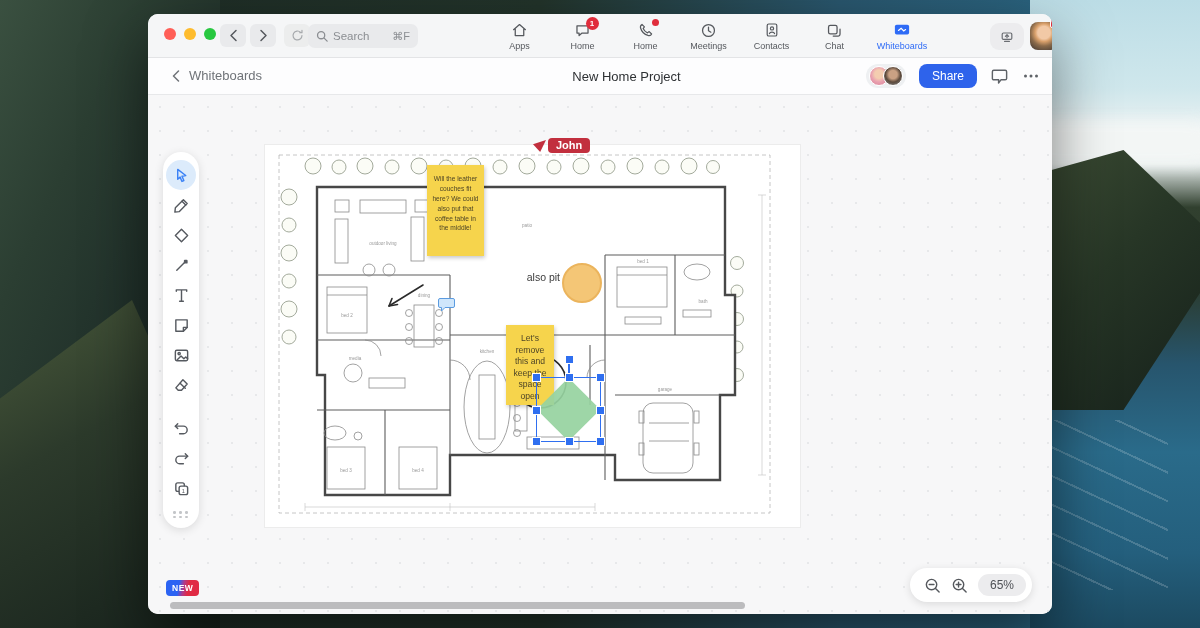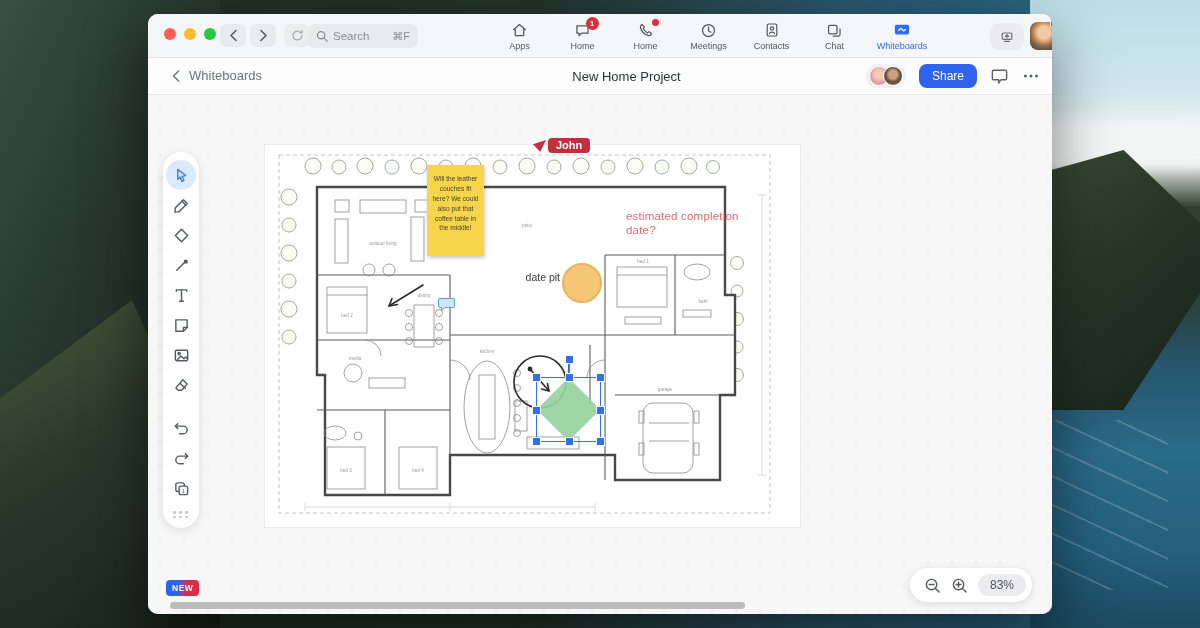--- a/index.html
+++ b/index.html
@@ -475,23 +475,23 @@
         </g>
       </g>
     </svg>
 
     <div class="cursor-label">
       <div class="cursor-arrow"></div>
       <div class="cursor-pill">John</div>
     </div>
 
     <div class="sticky sticky1">Will the leather couches fit here? We could also put that coffee table in the middle!</div>
-    <div class="handtext">estimated completion date?</div>
-    <div class="firepit-label">date pit</div>
+    <div class="firepit-label">also pit</div>
     <div class="firepit-circle"></div>
+    <div class="sticky sticky2">Let's remove this and keep the space open</div>
 
     <svg class="comment-pin" viewBox="0 0 17 15">
       <path d="M2 1.5h13a1.5 1.5 0 0 1 1.5 1.5v6a1.5 1.5 0 0 1-1.5 1.5H7L3.5 14v-3.5H2A1.5 1.5 0 0 1 .5 9V3A1.5 1.5 0 0 1 2 1.5Z" fill="#cfe6fb" stroke="#5b9be0" stroke-width="1"></path>
     </svg>
 
     <div class="selection">
       <div class="diamond"></div>
       <div class="stem"></div>
       <div class="handle" style="left:-4px;top:-4px"></div>
       <div class="handle" style="left:29px;top:-4px"></div>
@@ -509,16 +509,16 @@
   <div class="hscroll"></div>
   <div class="zoom-pill">
     <svg class="ln" style="stroke:#55585d" width="17" height="17" viewBox="0 0 18 18">
         <circle cx="8" cy="8" r="5.5"></circle>
         <path d="M12.2 12.2 16 16M5.5 8h5"></path>
       </svg>
     <svg class="ln" style="stroke:#55585d" width="17" height="17" viewBox="0 0 18 18">
         <circle cx="8" cy="8" r="5.5"></circle>
         <path d="M12.2 12.2 16 16M5.5 8h5M8 5.5v5"></path>
       </svg>
-    <div class="zoom-level">83%</div>
+    <div class="zoom-level">65%</div>
   </div>
 
 </div>
 
 </body></html>

